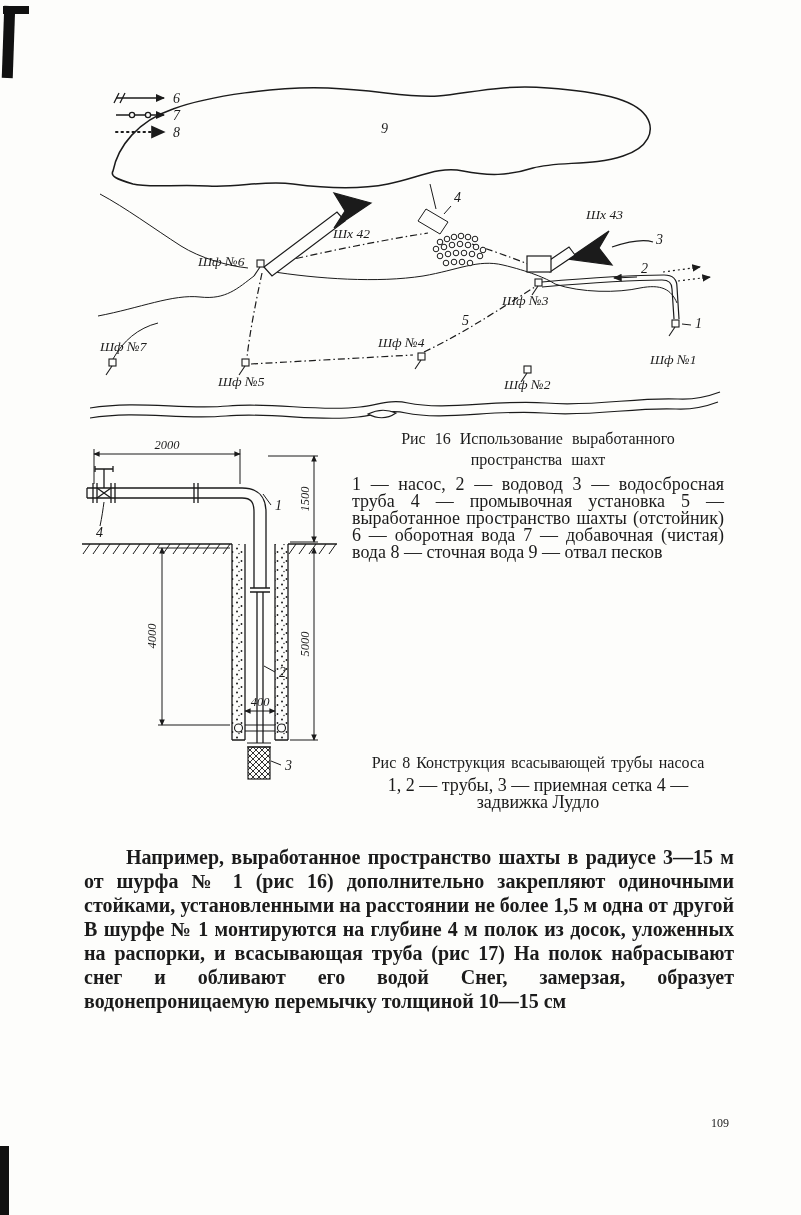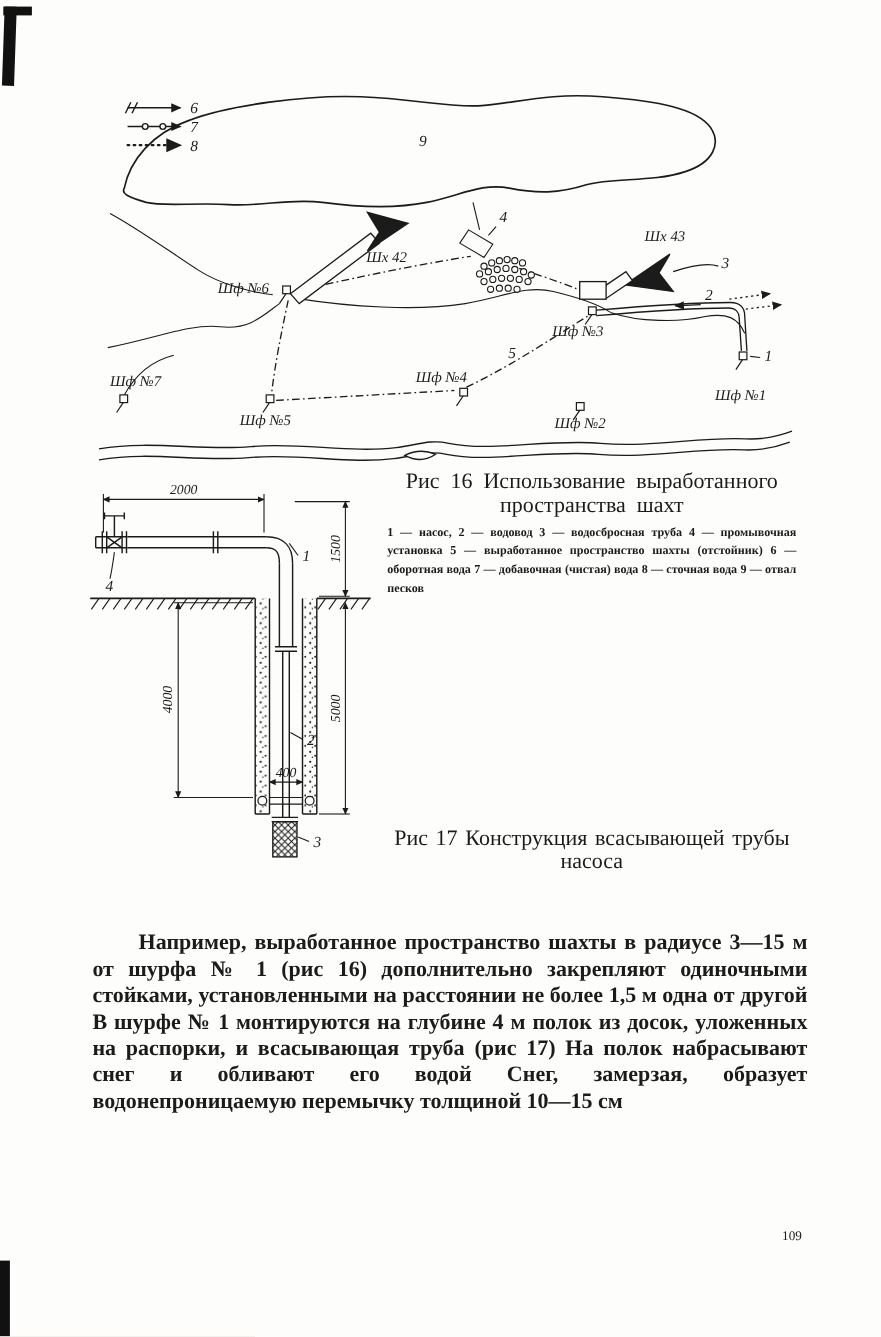--- a/index.html
+++ b/index.html
@@ -6,22 +6,22 @@
   html,body{margin:0;padding:0;background:#e9e7e1;}
   .page{position:relative;width:801px;height:1215px;margin:0 auto;background:#fdfdfb;
         font-family:"Liberation Serif",serif;color:#1b1b1b;overflow:hidden;}
   svg{position:absolute;overflow:visible;}
   svg text{font-family:"Liberation Serif",serif;fill:#1b1b1b;}
   .map-lbl{font-style:italic;font-size:13.5px;}
   .num{font-style:italic;font-size:14px;}
   .dim{font-style:italic;font-size:12.5px;}
   .caption16{position:absolute;left:352px;top:428px;width:372px;}
   .caption17{position:absolute;left:352px;top:752px;width:372px;}
-  .cap-title{font-size:20px;line-height:21px;text-align:center;word-spacing:5px;}
-  .cap-legend{margin-top:6px;font-size:11px;line-height:17px;font-weight:bold;text-align:justify;}
+  .cap-title{font-size:16px;line-height:21px;text-align:center;word-spacing:5px;}
+  .cap-legend{margin-top:6px;font-size:18px;line-height:17px;font-weight:normal;text-align:justify;}
   .caption17 .cap-title{word-spacing:2px;}
   .caption17 .cap-legend{text-align:center;margin-top:4px;}
   .bodytext{position:absolute;left:84px;top:845px;width:650px;
             font-size:20px;line-height:24px;font-weight:bold;text-align:justify;}
   .bodytext p{margin:0;text-indent:42px;}
   .pagenum{position:absolute;right:72px;top:1116px;font-size:12px;}
   .mark-tl{position:absolute;left:3px;top:6px;width:11px;height:72px;background:#111;transform:rotate(2deg);}
   .mark-tl2{position:absolute;left:3px;top:6px;width:26px;height:8px;background:#111;}
   .mark-bl{position:absolute;left:0;top:1146px;width:9px;height:69px;background:#111;}
 </style>
@@ -254,21 +254,22 @@
     <path d="M199,327 L189,323" stroke="#1b1b1b" stroke-width="1" fill="none"></path>
     <text class="num" x="203" y="332">3</text>
   </svg>
 
   <div class="caption16">
     <div class="cap-title">Рис 16 Использование выработанного пространства шахт</div>
     <div class="cap-legend">1 — насос, 2 — водовод 3 — водосбросная труба 4 — промывочная установка 5 — выработанное пространство шахты (отстойник) 6 — оборотная вода 7 — добавочная (чистая) вода 8 — сточная вода 9 — отвал песков</div>
   </div>
 
   <div class="caption17">
-    <div class="cap-title">Рис 17 Конструкция всасывающей трубы насоса</div>
+    <div class="cap-title">Рис 8 Конструкция всасывающей трубы насоса</div>
+    <div class="cap-legend">1, 2 — трубы, 3 — приемная сетка 4 — задвижка Лудло</div>
   </div>
 
   <div class="bodytext">
     <p>Например, выработанное пространство шахты в радиусе 3—15 м от шурфа № 1 (рис 16) дополнительно закрепляют одиночными стойками, установленными на расстоянии не более 1,5 м одна от другой В шурфе № 1 монтируются на глубине 4 м полок из досок, уложенных на распорки, и всасывающая труба (рис 17) На полок набрасывают снег и обливают его водой Снег, замерзая, образует водонепроницаемую перемычку толщиной 10—15 см</p>
   </div>
 
   <div class="pagenum">109</div>
 
 </div>
 

